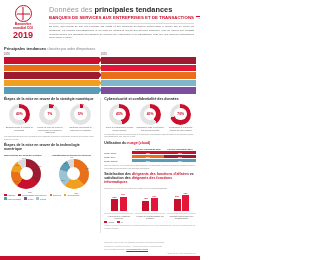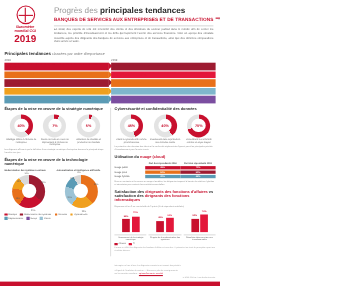--- a/index.html
+++ b/index.html
@@ -121,21 +121,21 @@
   <div class="header">
 
     <div class="logo-block">
       <div class="logo-mark"></div>
       <div class="logo-t1">Baromètre</div>
       <div class="logo-t1">mondial CGI</div>
       <div class="logo-year">2019</div>
     </div>
 
     <div class="head-main">
-      <div class="head-title"><span>Progrès des </span><b>principales tendances</b></div>
+      <div class="head-title"><span>Données des </span><b>principales tendances</b></div>
       <div class="head-sub">BANQUES DE SERVICES AUX ENTREPRISES ET DE TRANSACTIONS</div>
       <div class="head-rule"></div>
       <div class="head-body">En 2019, des experts de CGI ont rencontré des clients et des décideurs du secteur partout dans le monde afin de cerner les tendances, les priorités d'investissement et les défis qui façonnent l'avenir des services financiers. Voici un aperçu des constats recueillis auprès des dirigeants des banques de services aux entreprises et de transactions, ainsi que des données comparatives d'une année à l'autre.</div>
     </div>
 
     <div class="cgi-block">
       <div class="cgi-word">CGI</div>
       <div class="cgi-tag">Experience the commitment</div>
     </div>
   </div>

